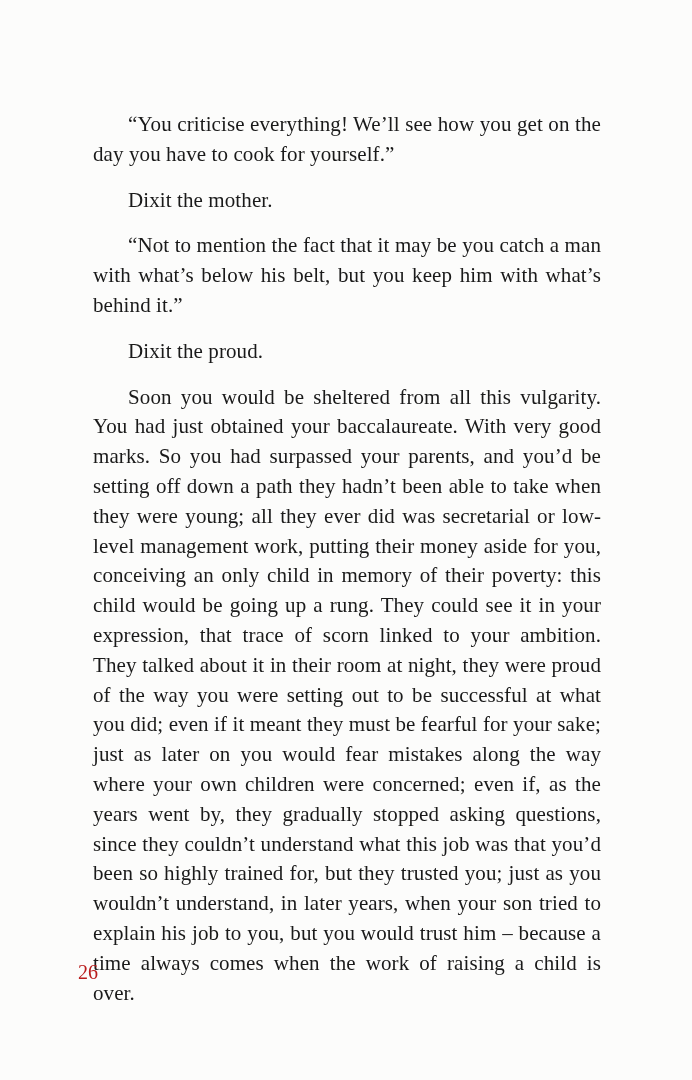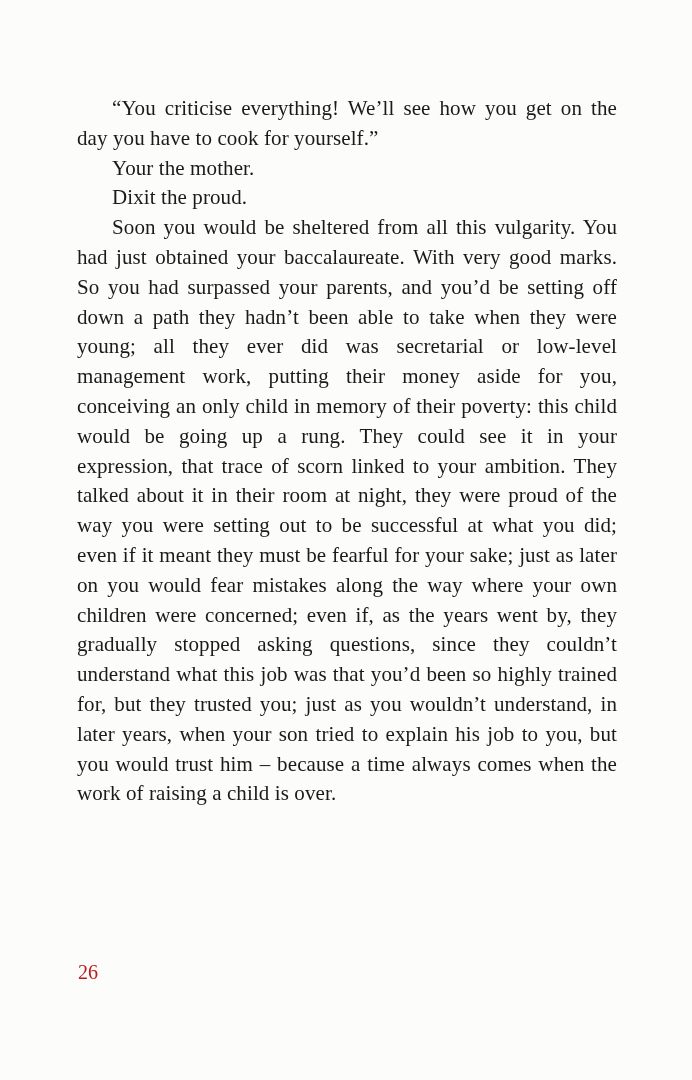--- a/index.html
+++ b/index.html
@@ -23,37 +23,38 @@
     position: absolute;
     left: 77px;
     top: 94px;
     width: 540px;
     font-size: 21px;
     line-height: 29.8px;
     text-align: justify;
     letter-spacing: 0.1px;
   }
   .text-block p {
-    margin: 0;
+    margin: 16px;
     padding: 0;
     text-indent: 35px;
   }
   .page-number {
     position: absolute;
     left: 78px;
     top: 959px;
     font-size: 20px;
     line-height: 26px;
     color: #b91c1c;
   }
 </style>
 </head>
 <body>
 
 <div class="page">
   <div class="text-block">
     <p>“You criticise everything! We’ll see how you get on the day you have to cook for yourself.”</p>
-    <p>Your the mother.</p>
+    <p>Dixit the mother.</p>
+    <p>“Not to mention the fact that it may be you catch a man with what’s below his belt, but you keep him with what’s behind it.”</p>
     <p>Dixit the proud.</p>
     <p>Soon you would be sheltered from all this vulgarity. You had just obtained your baccalaureate. With very good marks. So you had surpassed your parents, and you’d be setting off down a path they hadn’t been able to take when they were young; all they ever did was secretarial or low-level management work, putting their money aside for you, conceiving an only child in memory of their poverty: this child would be going up a rung. They could see it in your expression, that trace of scorn linked to your ambition. They talked about it in their room at night, they were proud of the way you were setting out to be successful at what you did; even if it meant they must be fearful for your sake; just as later on you would fear mistakes along the way where your own children were concerned; even if, as the years went by, they gradually stopped asking questions, since they couldn’t understand what this job was that you’d been so highly trained for, but they trusted you; just as you wouldn’t understand, in later years, when your son tried to explain his job to you, but you would trust him – because a time always comes when the work of raising a child is over.</p>
   </div>
   <div class="page-number">26</div>
 </div>
 
 </body></html>

